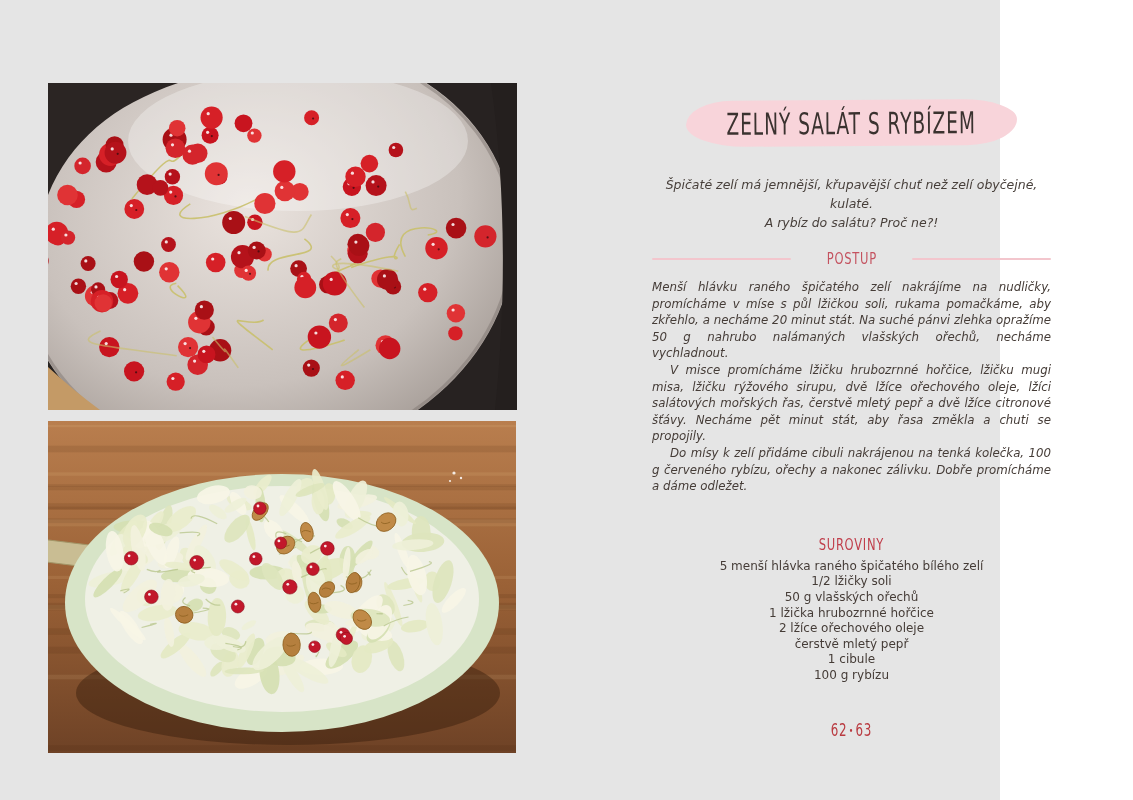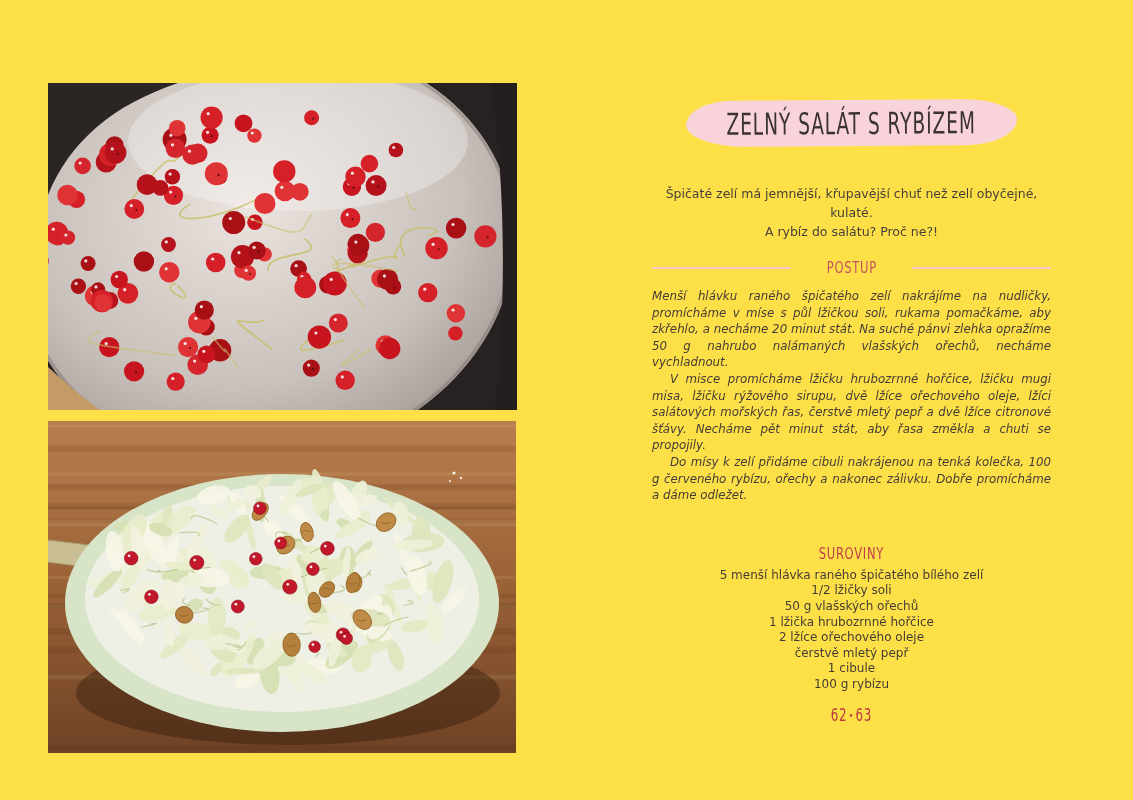--- a/index.html
+++ b/index.html
@@ -1,21 +1,21 @@
 <!DOCTYPE html>
 <html><head>
 <meta charset="utf-8">
 <style>
   html,body{margin:0;padding:0;}
   body{
     width:1133px;height:800px;background:#ffffff;
     font-family:"DejaVu Sans","Liberation Sans",sans-serif;
     color:#453c37;overflow:hidden;
   }
-  .sheet{position:relative;width:1133px;height:800px;background:#fde047;}
+  .sheet{position:relative;width:1000px;height:800px;background:#e5e5e5;}
 
   
   .photo{position:absolute;overflow:hidden;background:#ddd;}
   .photo svg{display:block;width:100%;height:100%;}
   .photo-top{left:48px;top:83px;width:469px;height:327px;}
   .photo-bottom{left:48px;top:421px;width:468px;height:332px;}
 
   
   .recipe-col{position:absolute;left:652px;top:98px;width:399px;text-align:center;}
 
@@ -28,21 +28,21 @@
   }
   .title-text{
     display:inline-block;
     font-size:30px;letter-spacing:1.5px;color:#3a322f;
     white-space:nowrap;
     transform:scaleX(0.62);transform-origin:center;
     font-weight:400;
   }
 
   .intro{
-    margin-top:38px;font-size:12.5px;line-height:19px;
+    margin-top:29px;font-style:italic;font-size:12.5px;line-height:19px;
     color:#473f3a;
   }
 
   .rule-row{
     margin-top:17px;display:flex;align-items:center;gap:26px;
   }
   .rule{flex:1;height:2px;background:#f3c6cd;border-radius:1px;}
   .rule-label{
     display:inline-block;font-size:16px;letter-spacing:1px;color:#c4525f;
     transform:scaleX(0.72);transform-origin:center;white-space:nowrap;
@@ -59,21 +59,21 @@
   .ingredients-head{
     margin-top:40px;
   }
   .ingredients-head .rule-label{color:#c03e4b;}
   .ingredients-list{
     list-style:none;margin:5px 0 0;padding:0;
     font-size:12px;line-height:15.6px;color:#453c37;
   }
 
   .page-numbers{
-    margin-top:13px;color:#b93a40;font-size:17px;letter-spacing:1px;
+    margin-top:37px;color:#b93a40;font-size:17px;letter-spacing:1px;
   }
   .page-numbers .pn{
     display:inline-block;transform:scaleX(0.7);transform-origin:center;
   }
   .page-numbers .pn-sep{font-size:11px;vertical-align:2px;margin:0 2px;}
 </style>
 </head>
 <body>
 
 <div class="sheet">

